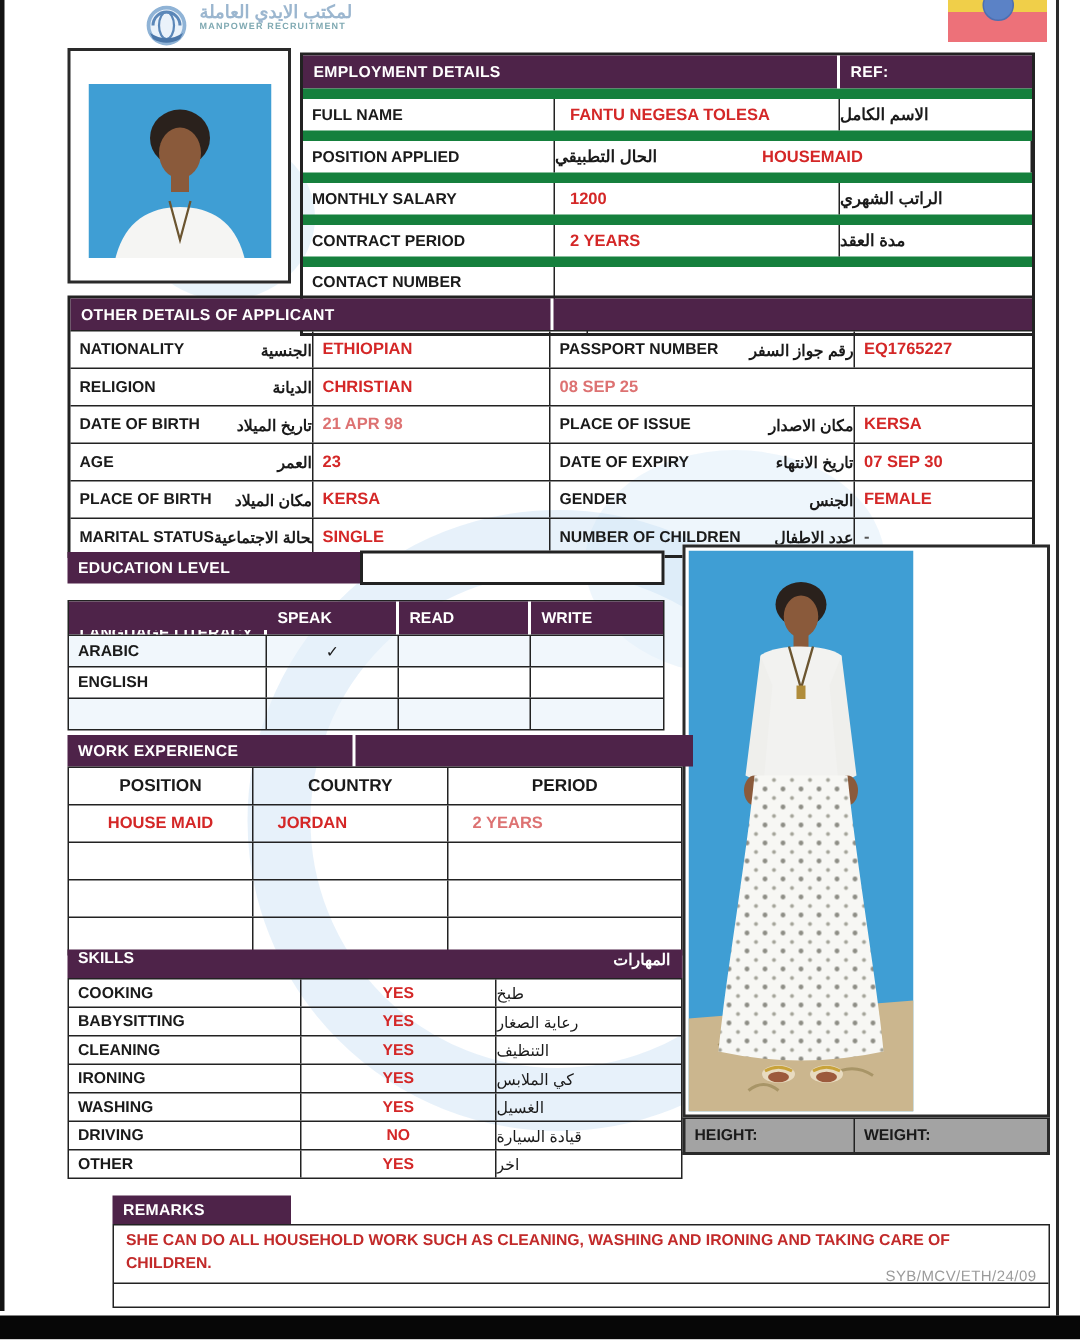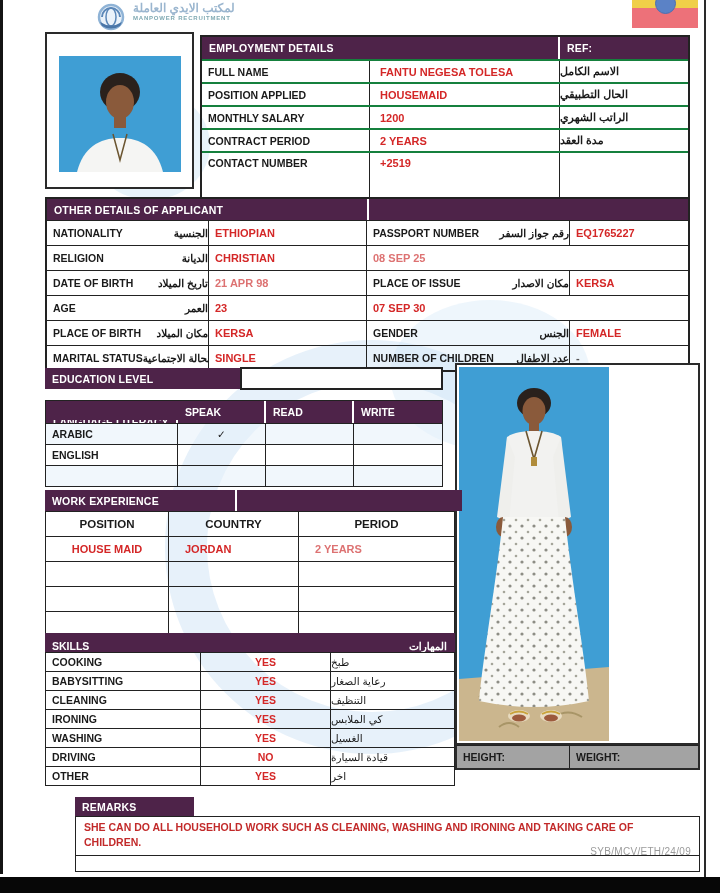--- a/index.html
+++ b/index.html
@@ -37,22 +37,22 @@
   .ar{direction:rtl;}
   
   .photo-small-box{position:absolute;left:45px;top:32px;width:149px;height:157px;background:#fff;
         border:2px solid #2a2a2a;box-sizing:border-box;display:flex;justify-content:center;}
   .photo-small-box svg{margin-top:22px;}
   
   .emp{position:absolute;left:200px;top:35px;width:490px;border:2px solid #222;box-sizing:border-box;background:transparent;}
   .emp-header{height:22px;}
   .emp-header .h1{width:358px;border-right:2px solid #fff;box-sizing:border-box;}
   .emp-header .h2{width:130px;flex:1;}
-  .erow{height:21px;border-top:2px solid #15803d;}
-  .erow.tall{height:44px;align-items:flex-start;}
+  .erow{height:21px;border-top:7px solid #15803d;}
+  .erow.tall{height:44px;align-items:flex-start;flex-direction:column;}
   .erow .c1{width:168px;padding-left:6px;font-size:10.5px;font-weight:600;border-right:1px solid #222;height:100%;}
   .erow .c2{width:190px;padding-left:10px;font-size:11px;border-right:1px solid #222;height:100%;}
   .erow .c3{flex:1;justify-content:flex-end;padding-right:9px;font-size:11px;font-weight:600;height:100%;}
   .erow.tall .c1,.erow.tall .c2,.erow.tall .c3{align-items:flex-start;padding-top:4px;}
   
   .odt{position:absolute;left:45px;top:197px;width:645px;border:2px solid #222;box-sizing:border-box;}
   .odt-header{height:21px;position:relative;}
   .odt-header .divider{position:absolute;left:320px;top:0;width:2px;height:100%;background:#fff;}
   .orow{height:24px;border-top:1px solid #222;}
   .orow .lbl{justify-content:space-between;padding-left:6px;font-size:10.5px;font-weight:600;border-right:1px solid #222;height:100%;}
@@ -87,21 +87,21 @@
   .we-header{height:24px;}
   .we-header .cell{justify-content:center;font-size:11.5px;font-weight:600;border-right:1px solid #222;height:100%;}
   .we-header .cell:last-child{border-right:none;}
   .wc1{width:123px;} .wc2{width:130px;} .wc3{flex:1;}
   .wrow{height:24px;border-top:1px solid #222;}
   .wrow .cell{border-right:1px solid #222;height:100%;font-size:11px;}
   .wrow .cell:last-child{border-right:none;}
   .wrow .wc1{justify-content:center;}
   .wrow .wc2{padding-left:16px;} .wrow .wc3{padding-left:16px;}
   
-  .sk-bar{position:absolute;left:45px;top:633px;width:410px;height:19px;justify-content:space-between;display:flex;align-items:flex-end;}
+  .sk-bar{position:absolute;left:45px;top:633px;width:410px;height:19px;justify-content:space-between;display:flex;align-items:flex-start;}
   .sk-bar .ttl{font-size:10.5px;font-weight:700;padding-left:7px;}
   .sk-bar .ttl-ar{font-size:10.5px;font-weight:600;padding-right:8px;}
   .sk{position:absolute;left:45px;top:652px;width:410px;border:1.5px solid #222;box-sizing:border-box;}
   .srow{height:18px;}
   .srow + .srow{border-top:1px solid #222;}
   .srow .cell{height:100%;font-size:10.5px;}
   .srow .sc1{width:155px;padding-left:6px;font-weight:600;border-right:1px solid #222;}
   .srow .sc2{width:130px;justify-content:center;border-right:1px solid #222;font-size:10.5px;}
   .srow .sc3{flex:1;justify-content:flex-end;padding-right:6px;font-size:10.5px;}
   
@@ -167,22 +167,22 @@
       <div class="cell h1 ptitle">EMPLOYMENT DETAILS</div>
       <div class="cell h2 ptitle">REF:</div>
     </div>
     <div class="row erow">
       <div class="cell c1">FULL NAME</div>
       <div class="cell c2 red">FANTU NEGESA TOLESA</div>
       <div class="cell c3 ar">الاسم الكامل</div>
     </div>
     <div class="row erow">
       <div class="cell c1">POSITION APPLIED</div>
+      <div class="cell c3 ar">الحال التطبيقي</div>
       <div class="cell c2 red">HOUSEMAID</div>
-      <div class="cell c3 ar">الحال التطبيقي</div>
     </div>
     <div class="row erow">
       <div class="cell c1">MONTHLY SALARY</div>
       <div class="cell c2 red">1200</div>
       <div class="cell c3 ar">الراتب الشهري</div>
     </div>
     <div class="row erow">
       <div class="cell c1">CONTRACT PERIOD</div>
       <div class="cell c2 red">2 YEARS</div>
       <div class="cell c3 ar">مدة العقد</div>
@@ -233,20 +233,24 @@
         </div>
       <div class="cell v2 red">KERSA</div>
     </div>
 
     <div class="row orow">
       <div class="cell lbl l1">
           <span class="en">AGE</span>
           <span class="ar">العمر</span>
         </div>
       <div class="cell v1 red">23</div>
+      <div class="cell lbl l2">
+          <span class="en">DATE OF EXPIRY</span>
+          <span class="ar">تاريخ الانتهاء</span>
+        </div>
       <div class="cell v2 red">07 SEP 30</div>
     </div>
 
     <div class="row orow">
       <div class="cell lbl l1">
           <span class="en">PLACE OF BIRTH</span>
           <span class="ar">مكان الميلاد</span>
         </div>
       <div class="cell v1 red">KERSA</div>
       <div class="cell lbl l2">

